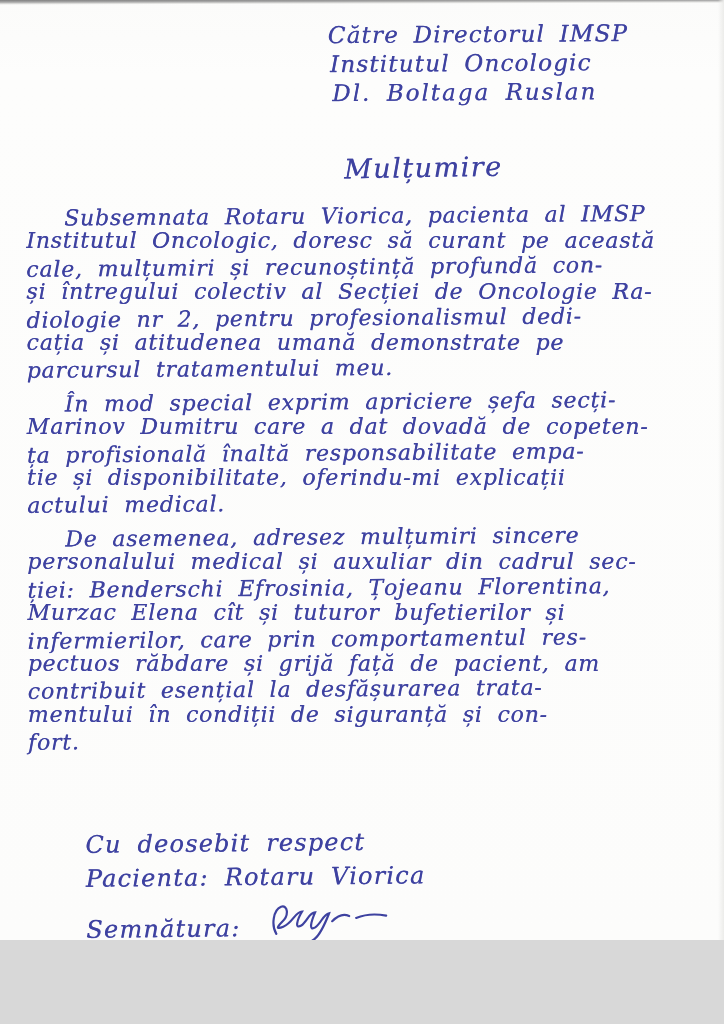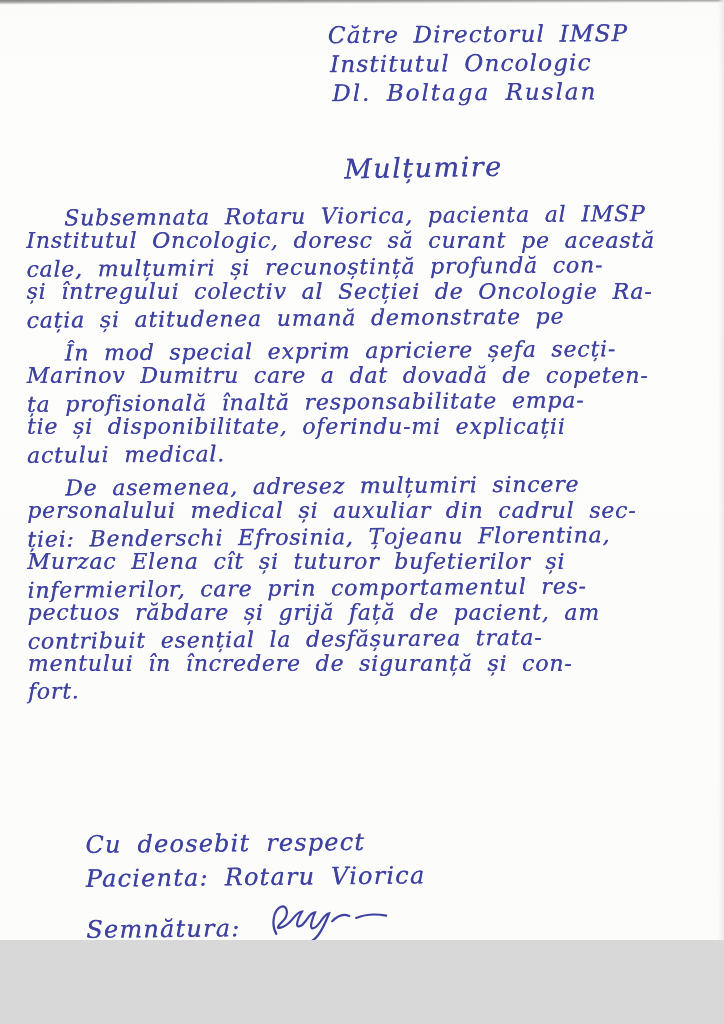--- a/index.html
+++ b/index.html
@@ -99,40 +99,42 @@
 
   <div class="doc-title hand">Mulțumire</div>
 
   <div class="body-text hand">
 
     <div class="para">
       <div class="hand-line">Subsemnata Rotaru Viorica, pacienta al IMSP</div>
       <div class="hand-line">Institutul Oncologic, doresc să curant pe această</div>
       <div class="hand-line">cale, mulțumiri și recunoștință profundă con-</div>
       <div class="hand-line">și întregului colectiv al Secției de Oncologie Ra-</div>
+      <div class="hand-line">diologie nr 2, pentru profesionalismul dedi-</div>
       <div class="hand-line">cația și atitudenea umană demonstrate pe</div>
+      <div class="hand-line">parcursul tratamentului meu.</div>
     </div>
 
     <div class="para">
       <div class="hand-line">În mod special exprim apriciere șefa secți-</div>
       <div class="hand-line">Marinov Dumitru care a dat dovadă de copeten-</div>
       <div class="hand-line">ța profisională înaltă responsabilitate empa-</div>
       <div class="hand-line">tie și disponibilitate, oferindu-mi explicații</div>
       <div class="hand-line">actului medical.</div>
     </div>
 
     <div class="para">
       <div class="hand-line">De asemenea, adresez mulțumiri sincere</div>
       <div class="hand-line">personalului medical și auxuliar din cadrul sec-</div>
       <div class="hand-line">ției: Benderschi Efrosinia, Țojeanu Florentina,</div>
       <div class="hand-line">Murzac Elena cît și tuturor bufetierilor și</div>
       <div class="hand-line">infermierilor, care prin comportamentul res-</div>
       <div class="hand-line">pectuos răbdare și grijă față de pacient, am</div>
       <div class="hand-line">contribuit esențial la desfășurarea trata-</div>
-      <div class="hand-line">mentului în încredere de siguranță și con-</div>
+      <div class="hand-line">mentului în condiții de siguranță și con-</div>
       <div class="hand-line">fort.</div>
     </div>
 
   </div>
 
   <div class="closing hand">
     <div class="hand-line">Cu deosebit respect</div>
     <div class="hand-line">Pacienta: Rotaru Viorica</div>
     <div class="hand-line sig-row">
       <span>Semnătura:</span>

